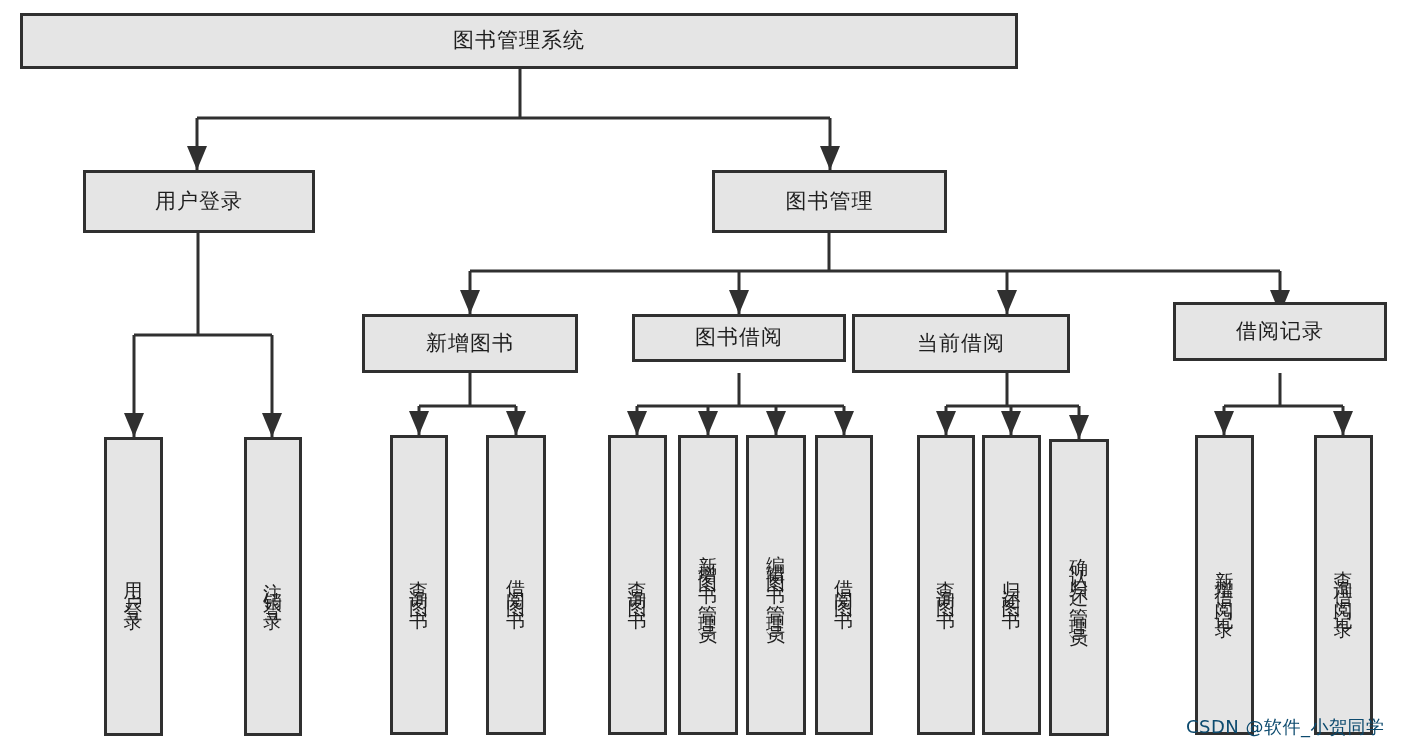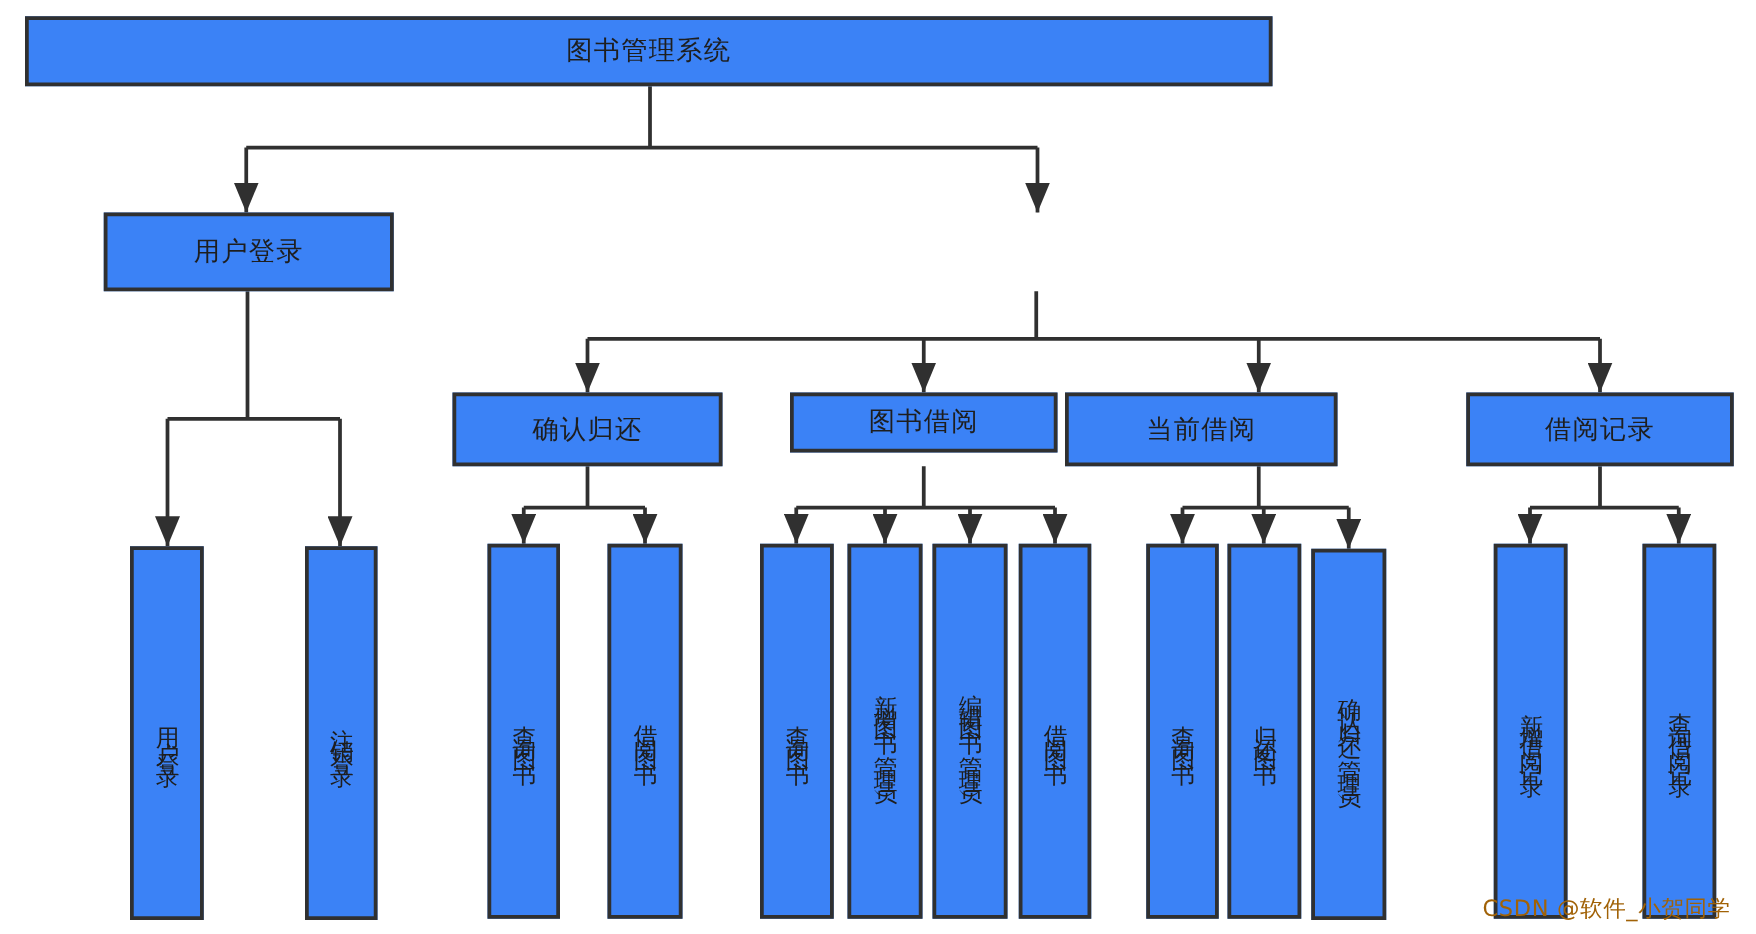--- a/index.html
+++ b/index.html
@@ -13,21 +13,21 @@
   }
   #connectors {
     position: absolute;
     left: 0; top: 0;
     width: 1405px; height: 747px;
   }
   .box {
     position: absolute;
     box-sizing: border-box;
     border: 3px solid #303030;
-    background: #3b82f6;
+    background: #e5e5e5;
     color: #1e1e1e;
     display: flex;
     align-items: center;
     justify-content: center;
     text-align: center;
     letter-spacing: 1px;
     font-size: 21px;
     line-height: 1.2;
   }
   .box.v {
@@ -35,21 +35,21 @@
     text-orientation: mixed;
     font-size: 19px;
     letter-spacing: 10px;
     line-height: 1;
   }
   #watermark {
     position: absolute;
     left: 1186px;
     top: 715px;
     font-size: 18px;
-    color: #a16207;
+    color: #0c4a6e;
     letter-spacing: 0.5px;
     white-space: nowrap;
     z-index: 5;
   }
   .line { stroke: #303030; stroke-width: 3; fill: none; }
 </style>
 </head>
 <body>
 
 <div id="canvas">
@@ -91,25 +91,26 @@
     <path class="line" marker-end="url(#arrow)" d="M1079 406 V439"></path>
 
     <path class="line" d="M1280 373 V406 M1224 406 H1343"></path>
     <path class="line" marker-end="url(#arrow)" d="M1224 406 V435"></path>
     <path class="line" marker-end="url(#arrow)" d="M1343 406 V435"></path>
   </svg>
 
   <div class="box" style="left:20px; top:13px; width:998px; height:56px;">图书管理系统</div>
 
   <div class="box" style="left:83px; top:170px; width:232px; height:63px;">用户登录</div>
+  <div class="box" style="left:712px; top:170px; width:235px; height:63px;">图书管理</div>
 
-  <div class="box" style="left:362px; top:314px; width:216px; height:59px;">确认归还</div>
+  <div class="box" style="left:362px; top:314px; width:216px; height:59px;">新增图书</div>
   <div class="box" style="left:632px; top:314px; width:214px; height:48px;">图书借阅</div>
   <div class="box" style="left:852px; top:314px; width:218px; height:59px;">当前借阅</div>
-  <div class="box" style="left:1173px; top:314px; width:214px; height:59px;">借阅记录</div>
+  <div class="box" style="left:1173px; top:302px; width:214px; height:59px;">借阅记录</div>
 
   <div class="box v" style="left:104px; top:437px; width:59px; height:299px;">用户登录</div>
   <div class="box v" style="left:244px; top:437px; width:58px; height:299px;">注销登录</div>
 
   <div class="box v" style="left:390px; top:435px; width:58px; height:300px;">查询图书</div>
   <div class="box v" style="left:486px; top:435px; width:60px; height:300px;">借阅图书</div>
 
   <div class="box v" style="left:608px; top:435px; width:59px; height:300px;">查询图书</div>
   <div class="box v" style="left:678px; top:435px; width:60px; height:300px;">新增图书（管理员）</div>
   <div class="box v" style="left:746px; top:435px; width:60px; height:300px;">编辑图书（管理员）</div>

